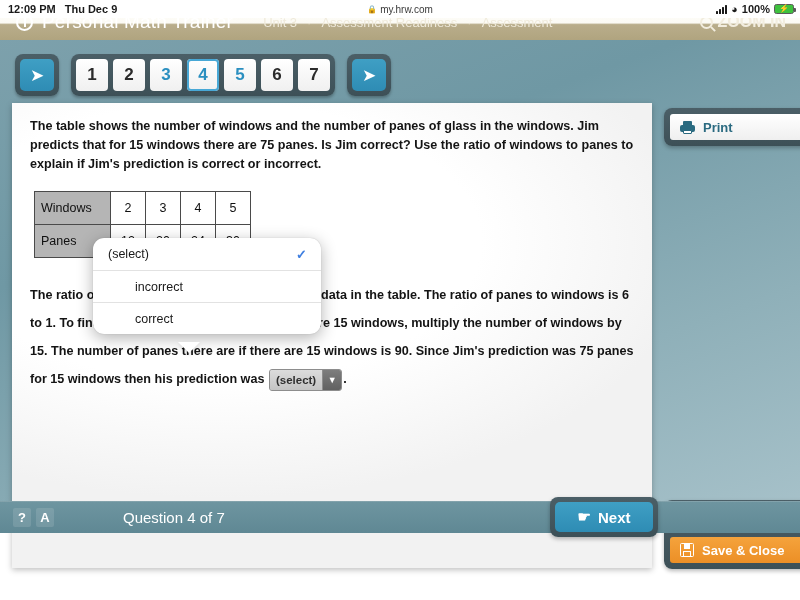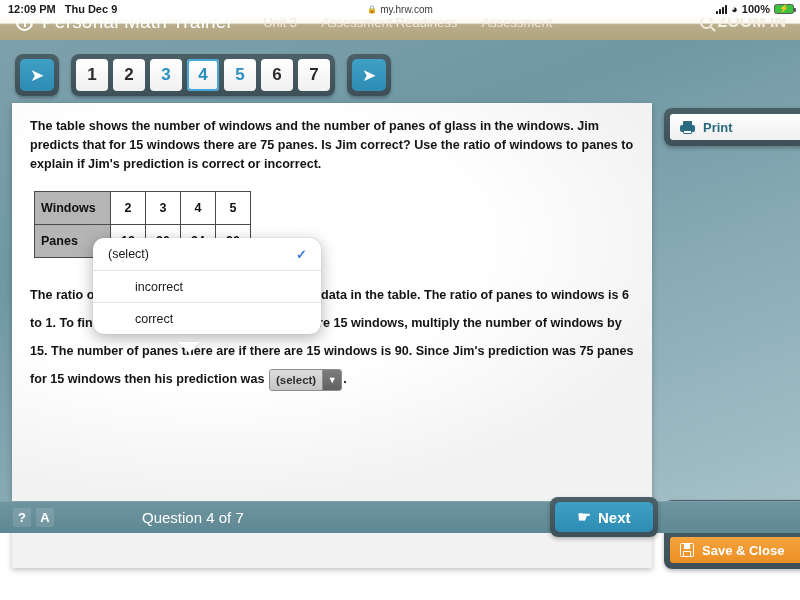--- a/index.html
+++ b/index.html
@@ -119,21 +119,21 @@
     line-height: 19px;
   }
 
   
   table.dt {
     margin: 17px 0 0 22px;
     border-collapse: collapse;
   }
   table.dt td {
     border: 1px solid #4a4a4a;
-    font-size: 12.5px; font-weight: bold; color: #101010;
+    font-size: 12.5px; font-weight: normal; color: #101010;
     text-align: center; height: 17px; padding: 9px 4px;
     background: #ffffff;
   }
   table.dt td.rowhdr {
     background: #b5b5b5; text-align: left; padding-left: 6px;
     min-width: 76px;
   }
   table.dt td.val { min-width: 35px; }
 
   
@@ -239,21 +239,21 @@
     border-top: 1px solid rgba(255,255,255,.22);
     display: flex; align-items: center; z-index: 30;
   }
   .bb-icons { display: flex; gap: 5px; margin-left: 13px; }
   .bb-icon {
     width: 18px; height: 19px; border-radius: 2px;
     background: rgba(255,255,255,.12);
     display: flex; align-items: center; justify-content: center;
     color: #ffffff; font-size: 13px; font-weight: bold;
   }
-  .bb-q { margin-left: 88px; font-size: 15px; color: #ffffff; }
+  .bb-q { margin-left: 69px; font-size: 15px; color: #ffffff; }
   .nextwrap {
     position: absolute; right: 142px; bottom: -4px;
     border-radius: 8px; background: linear-gradient(180deg, #4b5f67 0%, #3d5057 100%);
     padding: 5px; box-shadow: 0 2px 4px rgba(0,0,0,.28);
   }
   .nextbtn {
     width: 98px; height: 30px; border-radius: 5px;
     background: linear-gradient(180deg, #3f9fc4 0%, #2e8cb4 100%);
     display: flex; align-items: center; justify-content: center; gap: 7px;
     color: #ffffff; font-size: 15px; font-weight: bold;

